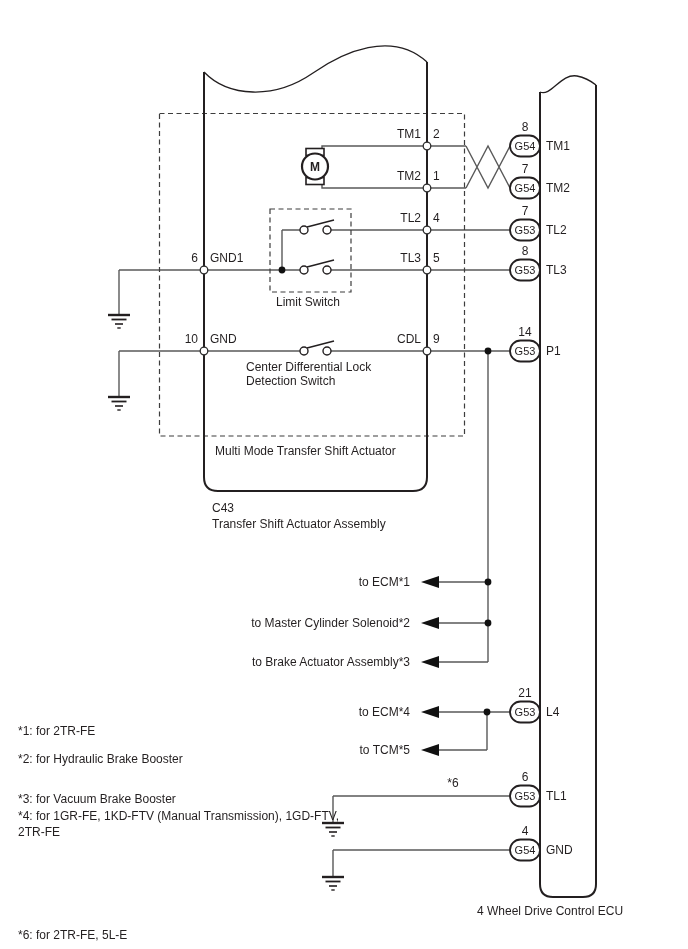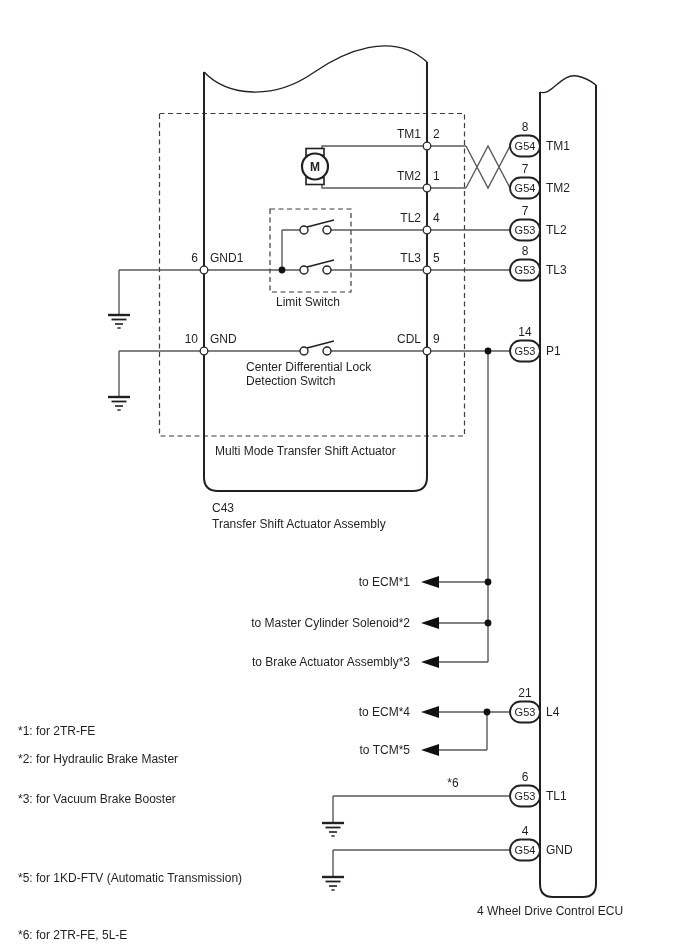--- a/index.html
+++ b/index.html
@@ -231,18 +231,18 @@
     <g text-anchor="end">
       <text x="410" y="586">to ECM*1</text>
       <text x="410" y="627">to Master Cylinder Solenoid*2</text>
       <text x="410" y="666">to Brake Actuator Assembly*3</text>
       <text x="410" y="716">to ECM*4</text>
       <text x="410" y="754">to TCM*5</text>
     </g>
   </svg>
 
   <div class="note" style="left:18px;top:724px;">*1: for 2TR-FE</div>
-  <div class="note" style="left:18px;top:752px;">*2: for Hydraulic Brake Master</div>
+  <div class="note" style="left:18px;top:752px;">*2: for Hydraulic Brake Booster</div>
   <div class="note" style="left:18px;top:780px;margin-top:12px;">*3: for Vacuum Brake Booster</div>
-  <div class="note" style="left:18px;top:871px;">*5: for 1KD-FTV (Automatic Transmission)</div>
+  <div class="note wrap" style="left:18px;top:809px;width:322px;">*4: for 1GR-FE, 1KD-FTV (Manual Transmission), 1GD-FTV, 2TR-FE</div>
   <div class="note" style="left:18px;top:928px;">*6: for 2TR-FE, 5L-E</div>
 
 </div>
 
 </body></html>

